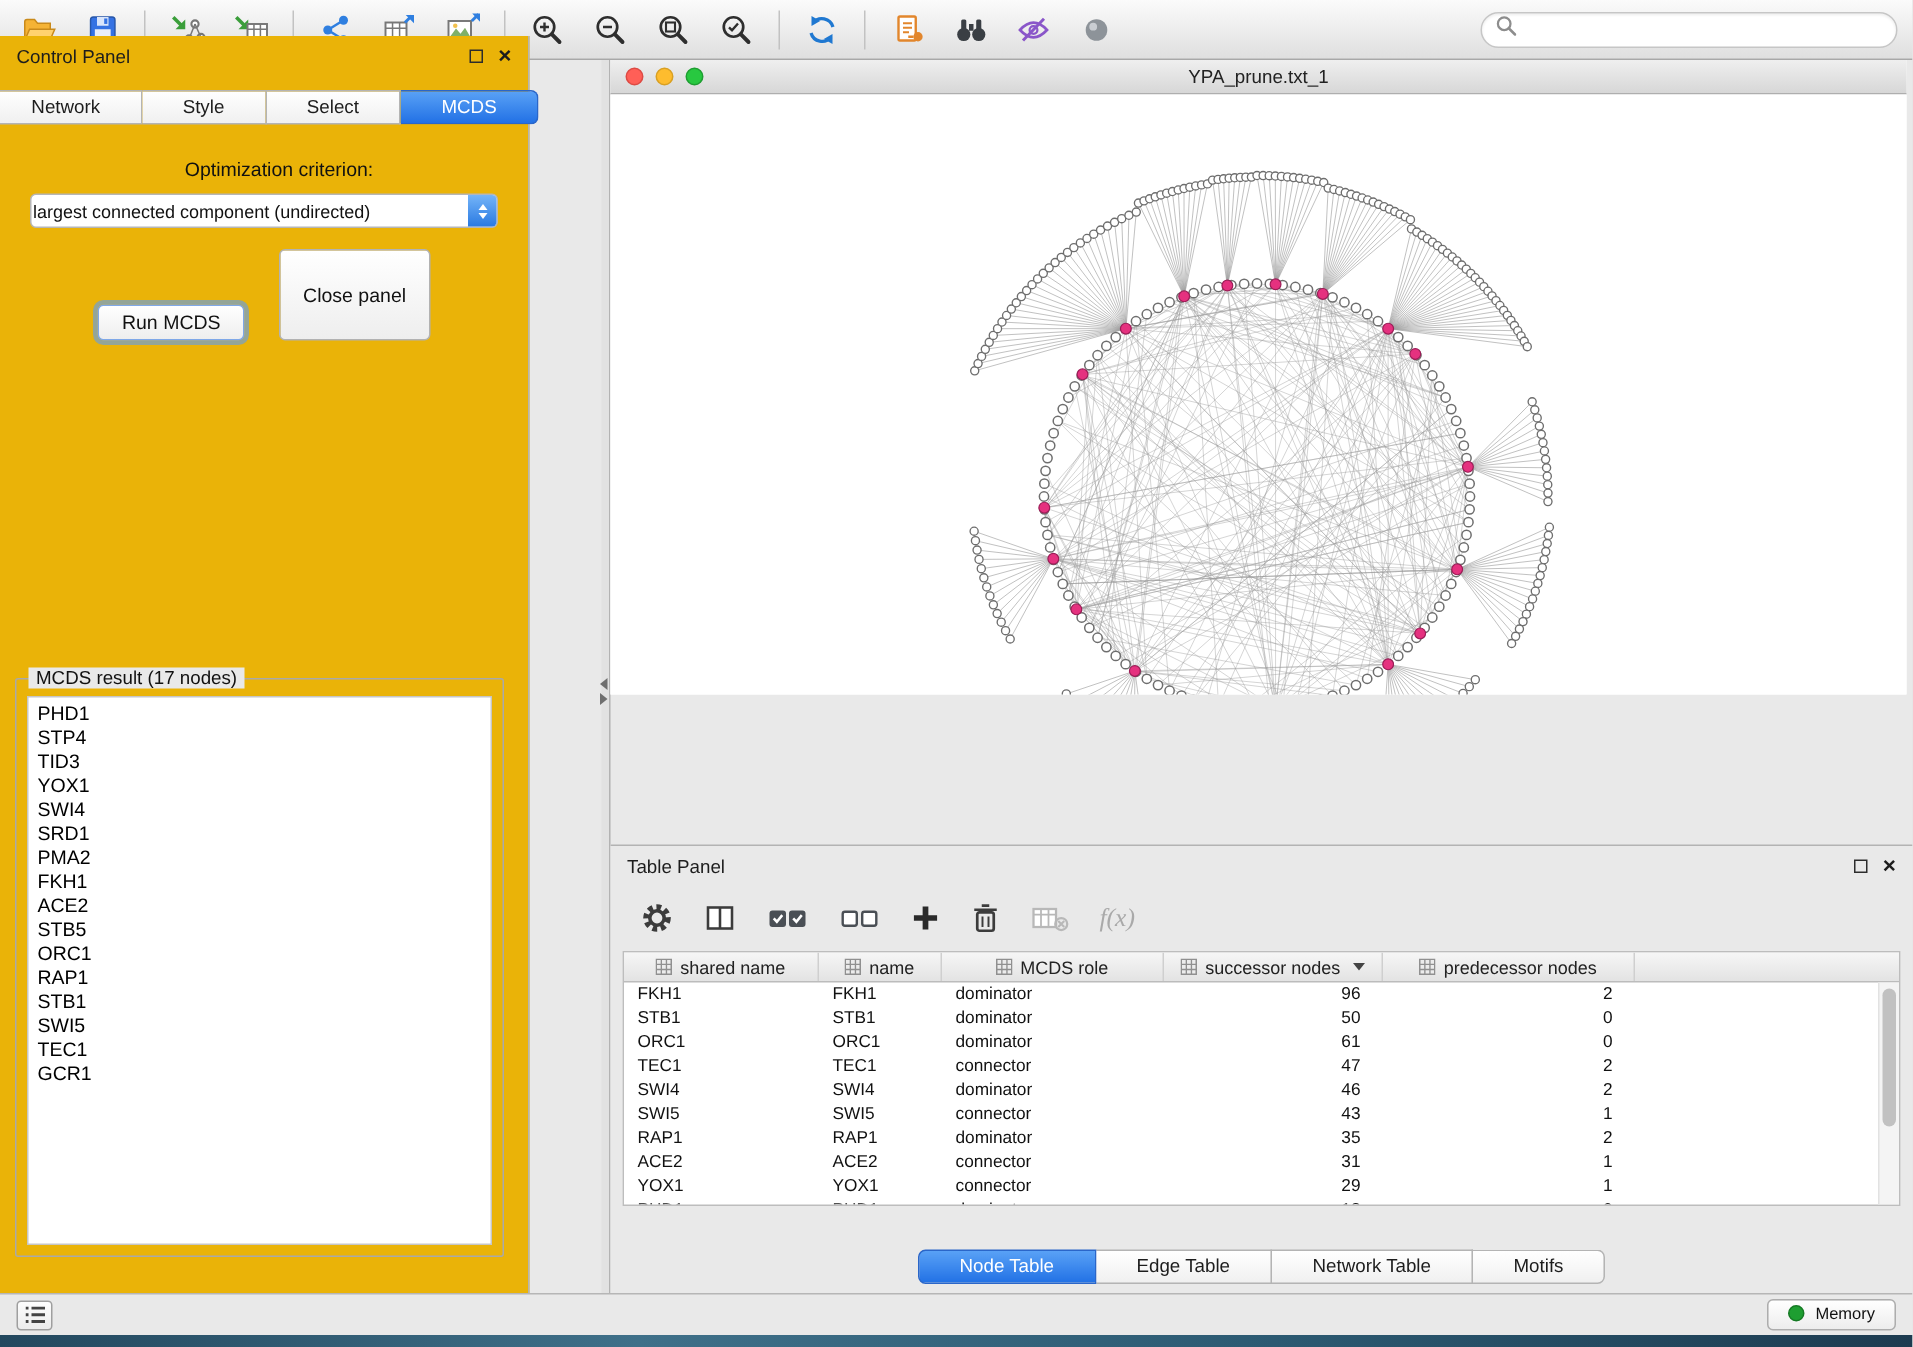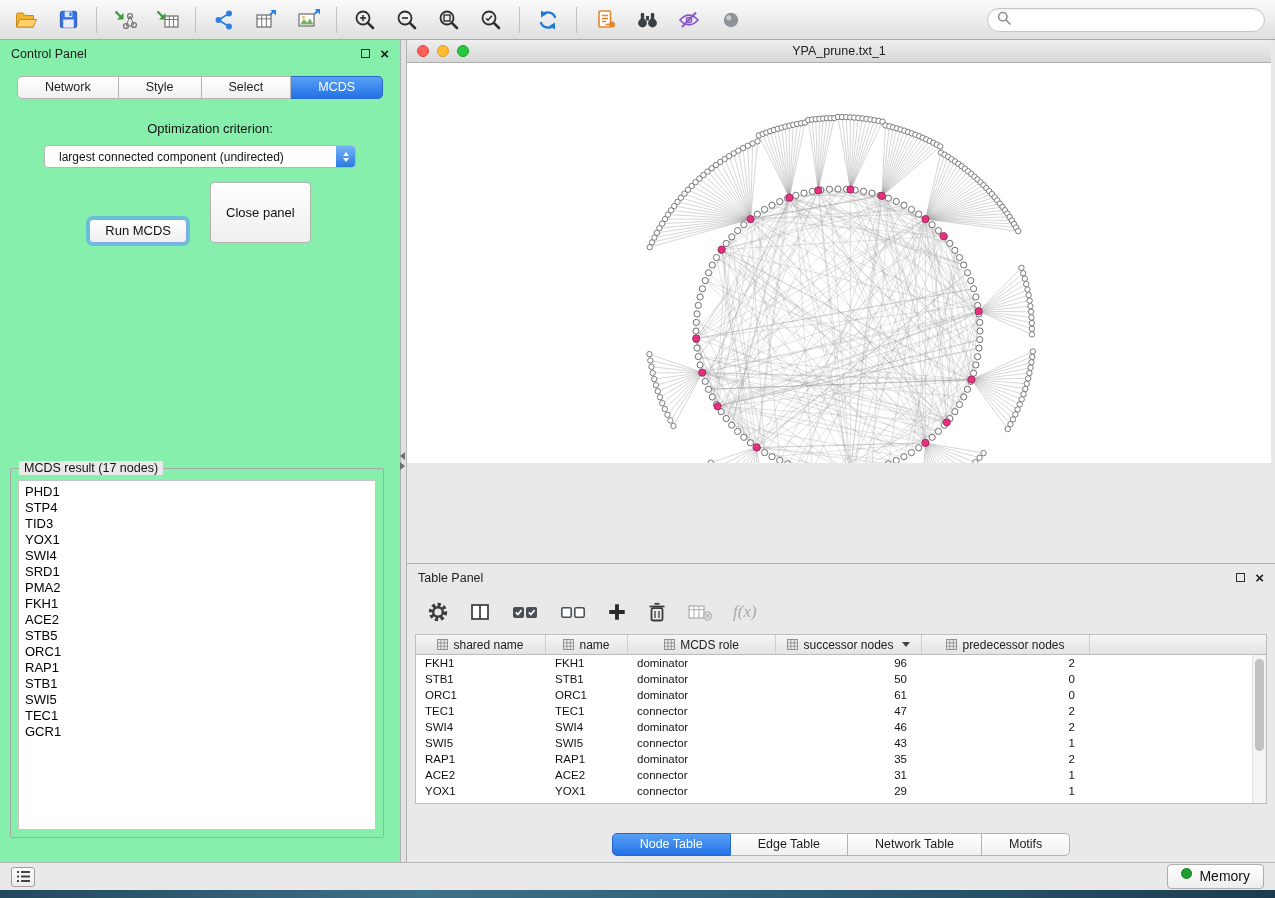--- a/index.html
+++ b/index.html
@@ -14,40 +14,40 @@
   .tb-group { display:flex; align-items:center; gap:14px; padding:0 14px; }
   .tb-group:first-child { padding-left:2px; }
   .tb-sep { width:1px; height:26px; background:#c2c2c2; }
   .tb-icon { width:28px; height:28px; display:flex; align-items:center; justify-content:center; cursor:pointer; }
   .search-box { margin-left:auto; width:278px; height:24px; background:#fff;
     border:1px solid #c6c6c6; border-radius:12px; display:flex; align-items:center;
     padding:0 9px; gap:6px; box-shadow:inset 0 1px 2px rgba(0,0,0,.08); }
   .search-box input { border:none; outline:none; flex:1; font-size:12px; background:transparent; font-family:"Liberation Sans",sans-serif; }
 
   
-  .control-panel { position:absolute; top:40px; left:0; width:401px; bottom:36px;
-    background:#86efac; border-right:1px solid #b3b3b3; }
+  .control-panel { position:absolute; top:24px; left:0; width:353px; bottom:36px;
+    background:#eab308; border-right:1px solid #b3b3b3; }
   .panel-header { height:27px; display:flex; align-items:center; padding:0 11px;
     font-size:12.5px; color:#1d1d1d; }
   .win-btns { margin-left:auto; display:flex; align-items:center; gap:10px; }
   .float-box { width:9px; height:9px; border:1.6px solid #2c2c2c; display:inline-block; cursor:pointer; }
   .close-x { font-size:15px; font-weight:bold; color:#1c1c1c; line-height:1; cursor:pointer; }
 
   .seg { display:inline-flex; }
   .seg .seg-btn { font-size:12.5px; padding:3px 27px 4px; color:#1d1d1d; cursor:pointer;
     background:linear-gradient(#ffffff,#f0f0f0); border:1px solid #b4b4b4; border-left-width:0; }
   .seg .seg-btn:first-child { border-left-width:1px; border-radius:5px 0 0 5px; }
   .seg .seg-btn:last-child { border-radius:0 5px 5px 0; }
   .seg .seg-btn.active { background:linear-gradient(#59a1f6,#2271e5); border-color:#2a66c9; color:#fff; }
   .cp-tabs { display:flex; justify-content:center; margin-top:9px; }
 
   .cp-opt-label { text-align:center; font-size:13px; color:#111; margin-top:22px;padding-left:20px; }
   .dropdown { width:312px; height:23px; margin:9px auto 0; background:#fff; border:1px solid #b6b6b6;
     border-radius:4px; display:flex; align-items:center; font-size:12px; color:#111;
-    padding-left:14px; cursor:pointer; position:relative; }
+    padding-left:1px; cursor:pointer; position:relative; }
   .dd-stepper { margin-left:auto; width:19px; align-self:stretch;
     background:linear-gradient(#74b4f8,#2a7ae2); border-radius:0 3px 3px 0;
     display:flex; flex-direction:column; align-items:center; justify-content:center; gap:2px; }
   .dd-up { width:0; height:0; border-left:3.5px solid transparent; border-right:3.5px solid transparent; border-bottom:4.5px solid #fff; }
   .dd-down { width:0; height:0; border-left:3.5px solid transparent; border-right:3.5px solid transparent; border-top:4.5px solid #fff; }
   .cp-buttons { display:flex; justify-content:center; gap:23px; margin-top:14px; }
   .btn { font-size:13px; color:#111; padding:3px 15px 4px; border:1px solid #b2b2b2; border-radius:4px;
     background:linear-gradient(#ffffff,#eeeeee); cursor:pointer; }
   .btn.focused { box-shadow:0 0 0 3px rgba(90,155,246,.6); border-color:#7fa8e8;margin-top:37px; }
 
@@ -101,21 +101,21 @@
   .scroll-track { position:absolute; right:0; top:20px; bottom:0; width:14px; background:#f4f4f4; border-left:1px solid #e2e2e2; }
   .scroll-thumb { position:absolute; left:2px; right:2px; top:4px; height:92px; background:#c1c1c1; border-radius:6px; cursor:pointer; }
 
   .bottom-tabs { position:absolute; bottom:6px; left:0; right:0; display:flex; justify-content:center; }
 
   
   .status-bar { position:absolute; left:0; right:0; bottom:8px; height:28px; background:#e9e9e9;
     border-top:1px solid #b6b6b6; display:flex; align-items:center; padding:0 11px; }
   .list-btn { width:24px; height:20px; border:1px solid #9f9f9f; border-radius:3px;
     background:linear-gradient(#fdfdfd,#ececec); display:flex; align-items:center; justify-content:center; cursor:pointer; }
-  .memory-btn { margin-left:auto; display:flex; gap:7px; font-size:14px; color:#111;
+  .memory-btn { margin-left:auto; display:flex; gap:7px; font-size:11px; color:#111;
     border:1px solid #adadad; border-radius:4px; background:linear-gradient(#ffffff,#ededed);
     padding:3px 13px 4px; cursor:pointer; }
   .mem-dot { width:11px; height:11px; border-radius:50%; background:#1e9e31; border:1px solid #157a24; }
 
   .desktop-strip { position:absolute; left:0; right:0; bottom:0; height:8px;
     background:linear-gradient(90deg,#23485e,#3f7089,#2c5a72,#1d3b50); }
 </style>
 </head>
 <body>
 

